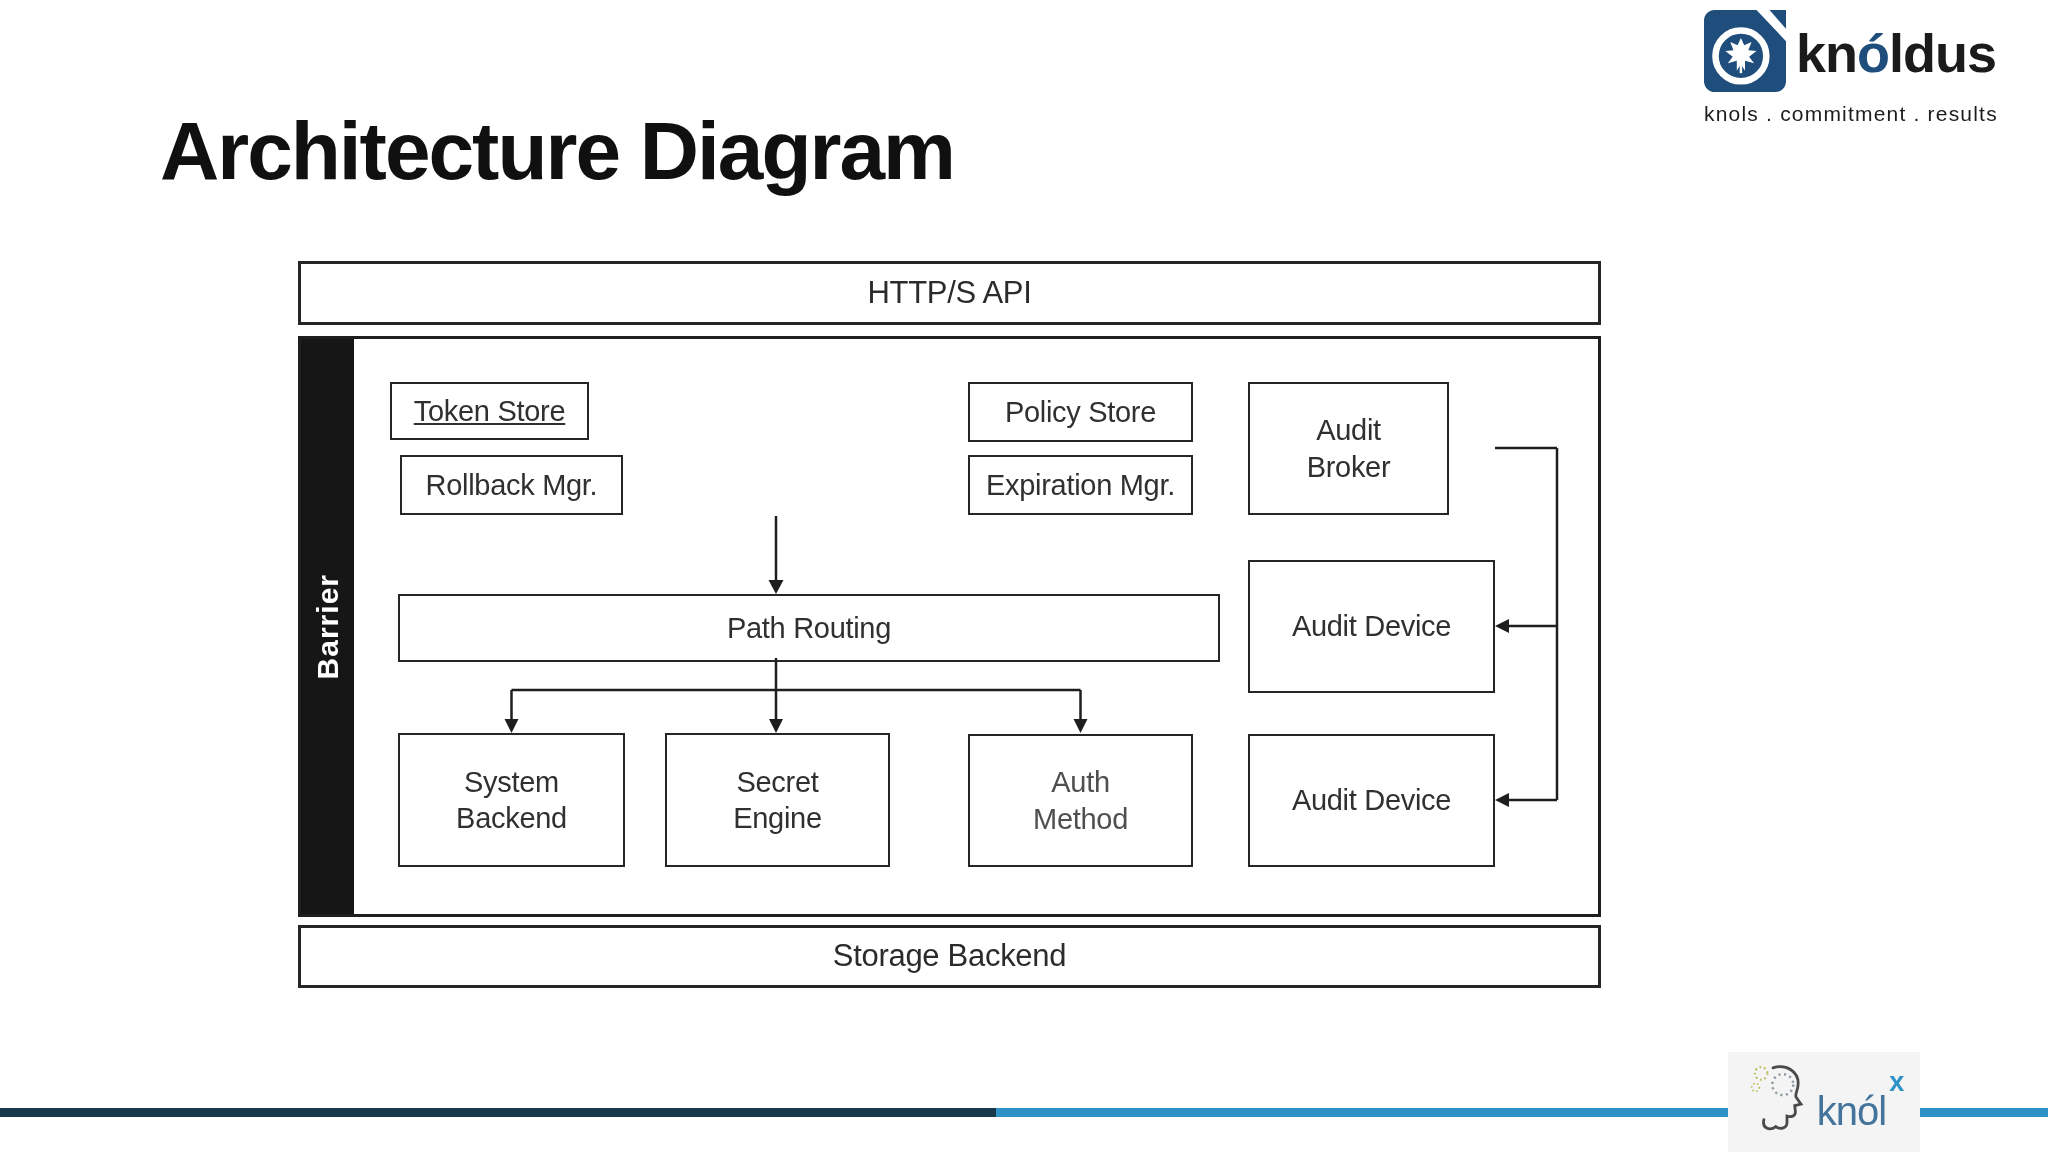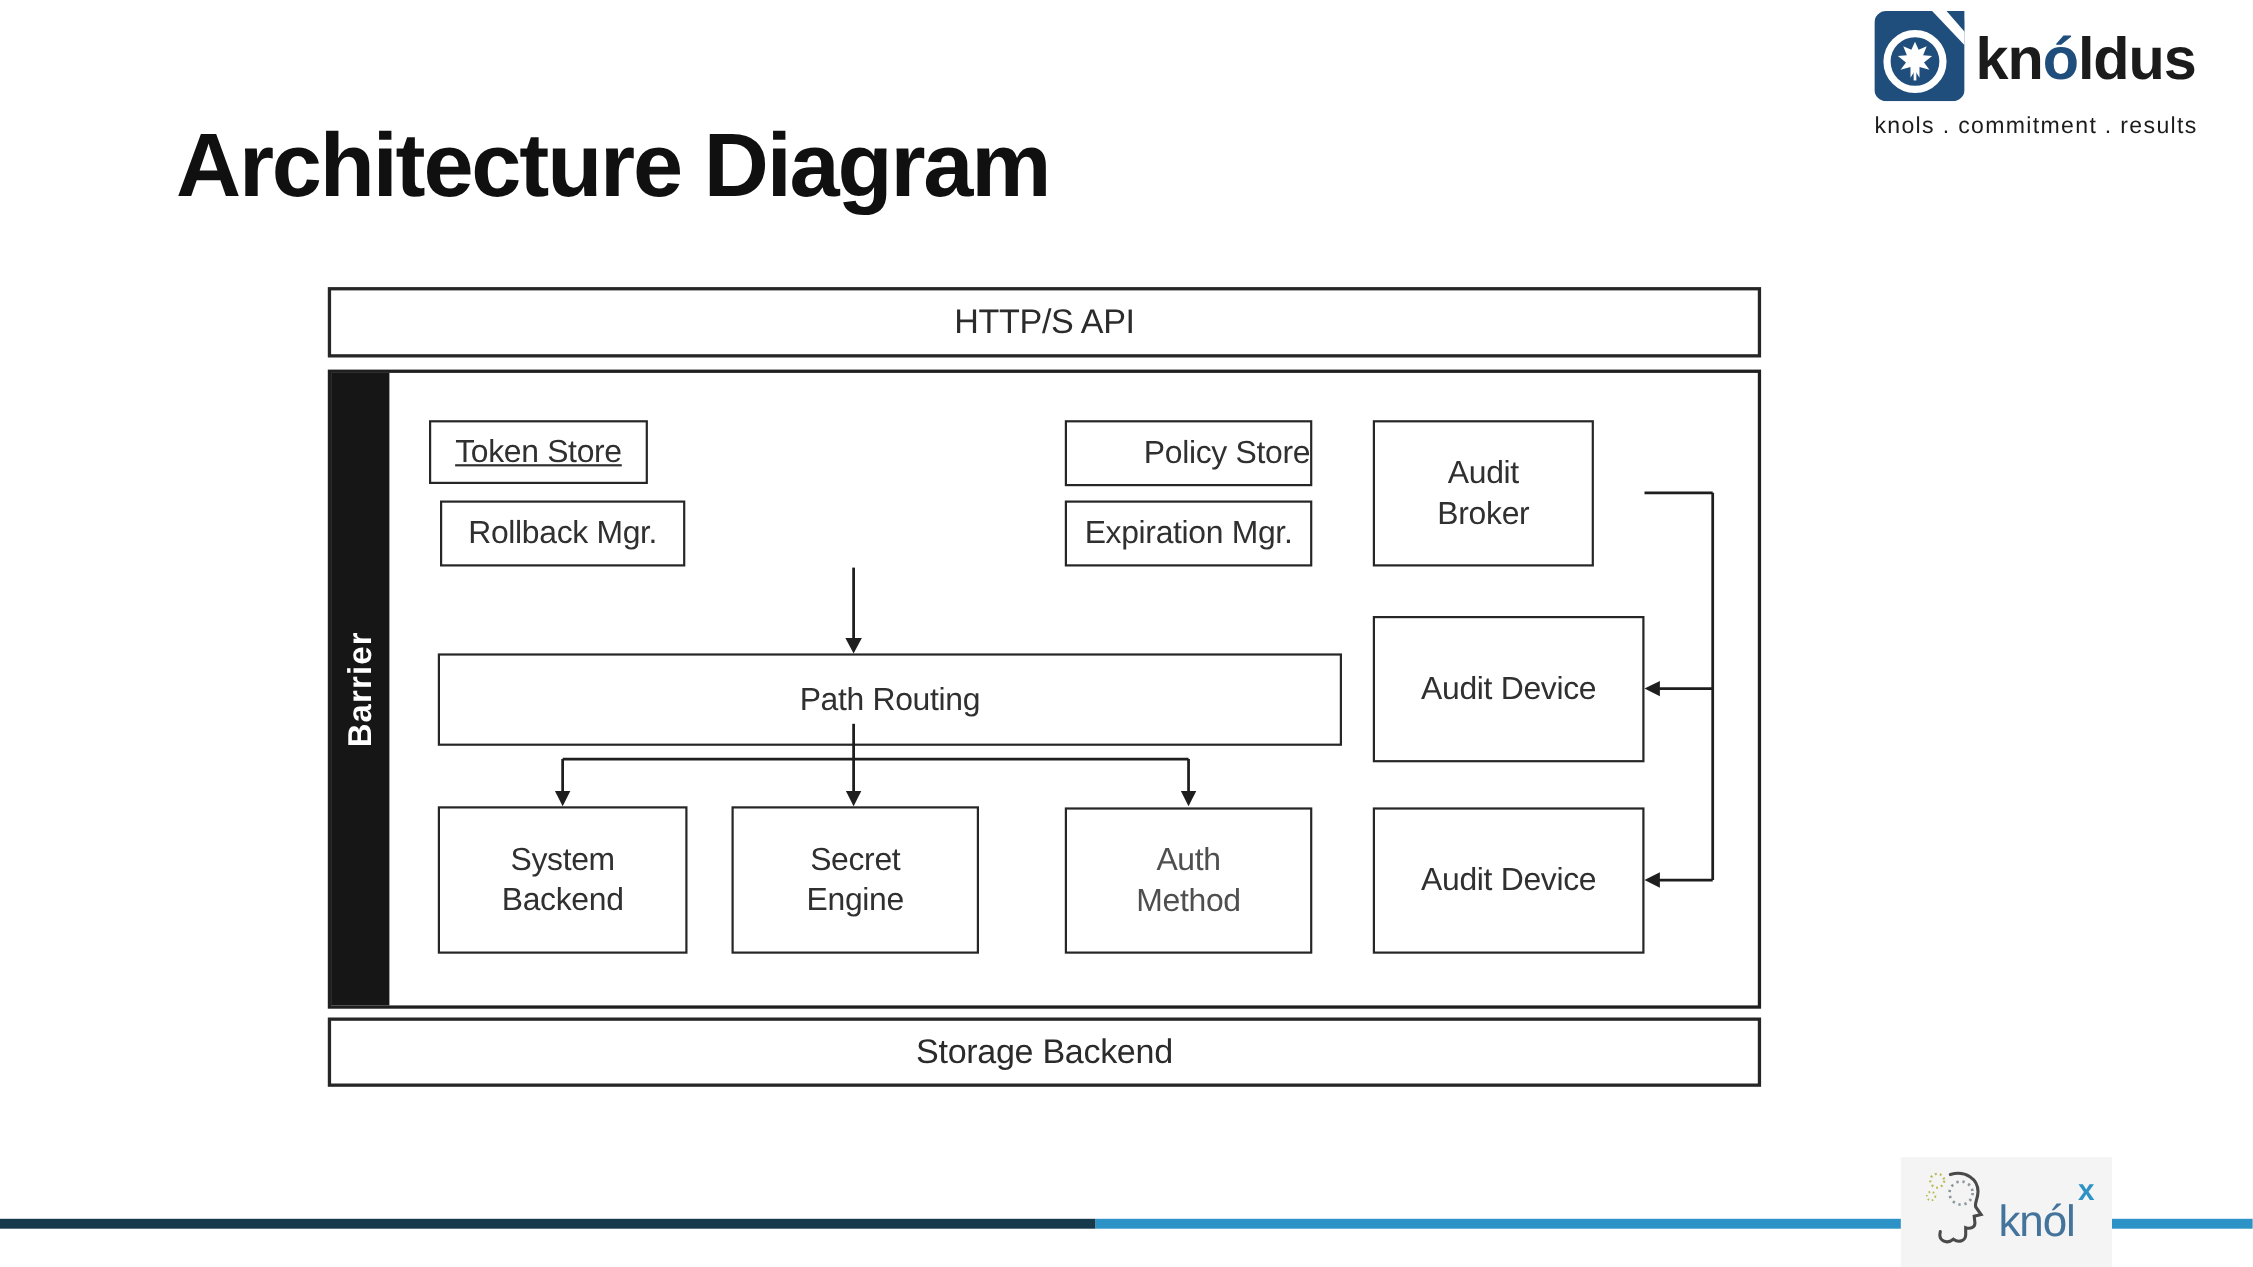--- a/index.html
+++ b/index.html
@@ -92,34 +92,34 @@
         <span class="barrier-label">Barrier</span>
       </div>
     </div>
 
     <div class="node" style="left:92px; top:121px; width:199px; height:58px;text-decoration:underline;">
       <span>Token Store</span>
     </div>
     <div class="node" style="left:102px; top:194px; width:223px; height:60px;">
       <span>Rollback Mgr.</span>
     </div>
-    <div class="node" style="left:670px; top:121px; width:225px; height:60px;align-items:flex-end;">
+    <div class="node" style="left:670px; top:121px; width:225px; height:60px;">
       <span>Policy Store</span>
     </div>
     <div class="node" style="left:670px; top:194px; width:225px; height:60px;">
       <span>Expiration Mgr.</span>
     </div>
     <div class="node" style="left:950px; top:121px; width:201px; height:133px;">
       <span>Audit</span>
       <span>Broker</span>
     </div>
     <div class="node" style="left:950px; top:299px; width:247px; height:133px;">
       <span>Audit Device</span>
     </div>
-    <div class="node" style="left:100px; top:333px; width:822px; height:84px;">
+    <div class="node" style="left:100px; top:333px; width:822px; height:68px;">
       <span>Path Routing</span>
     </div>
     <div class="node" style="left:100px; top:472px; width:227px; height:134px;">
       <span>System</span>
       <span>Backend</span>
     </div>
     <div class="node" style="left:367px; top:472px; width:225px; height:134px;">
       <span>Secret</span>
       <span>Engine</span>
     </div>

